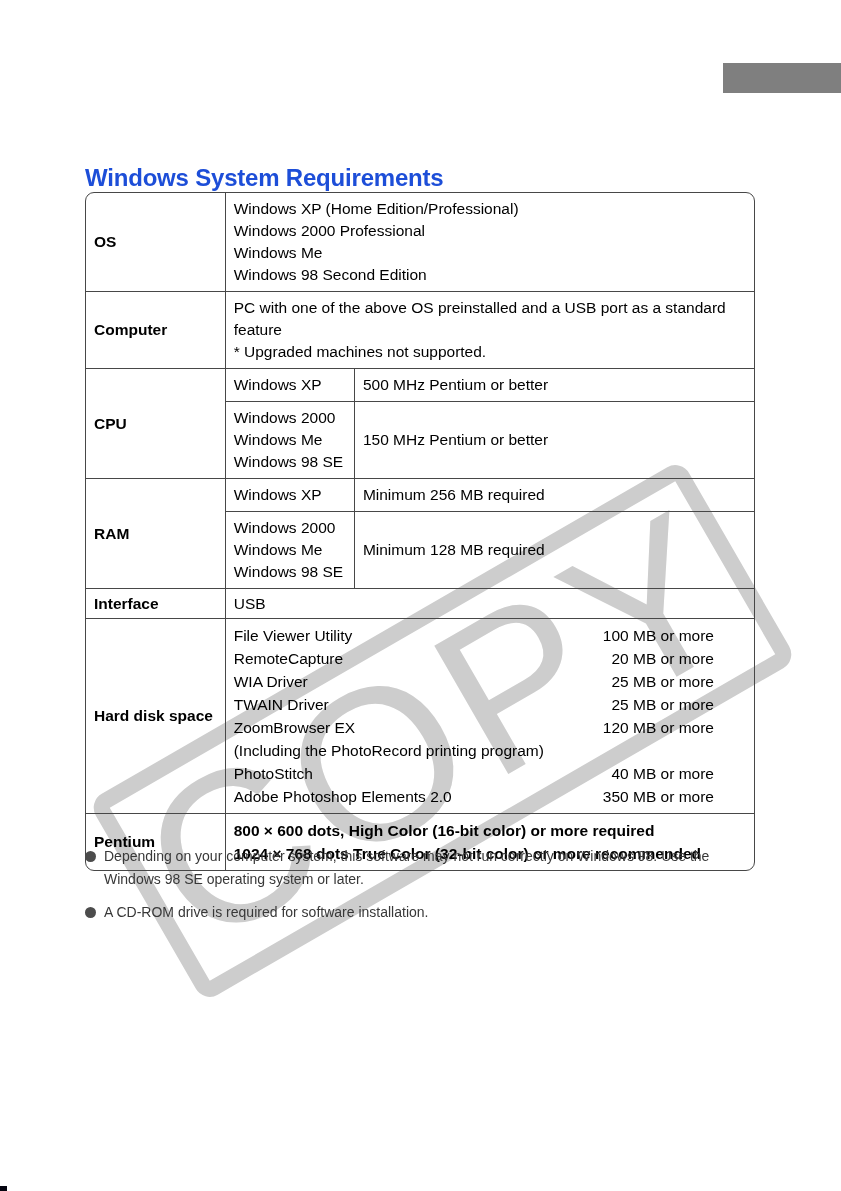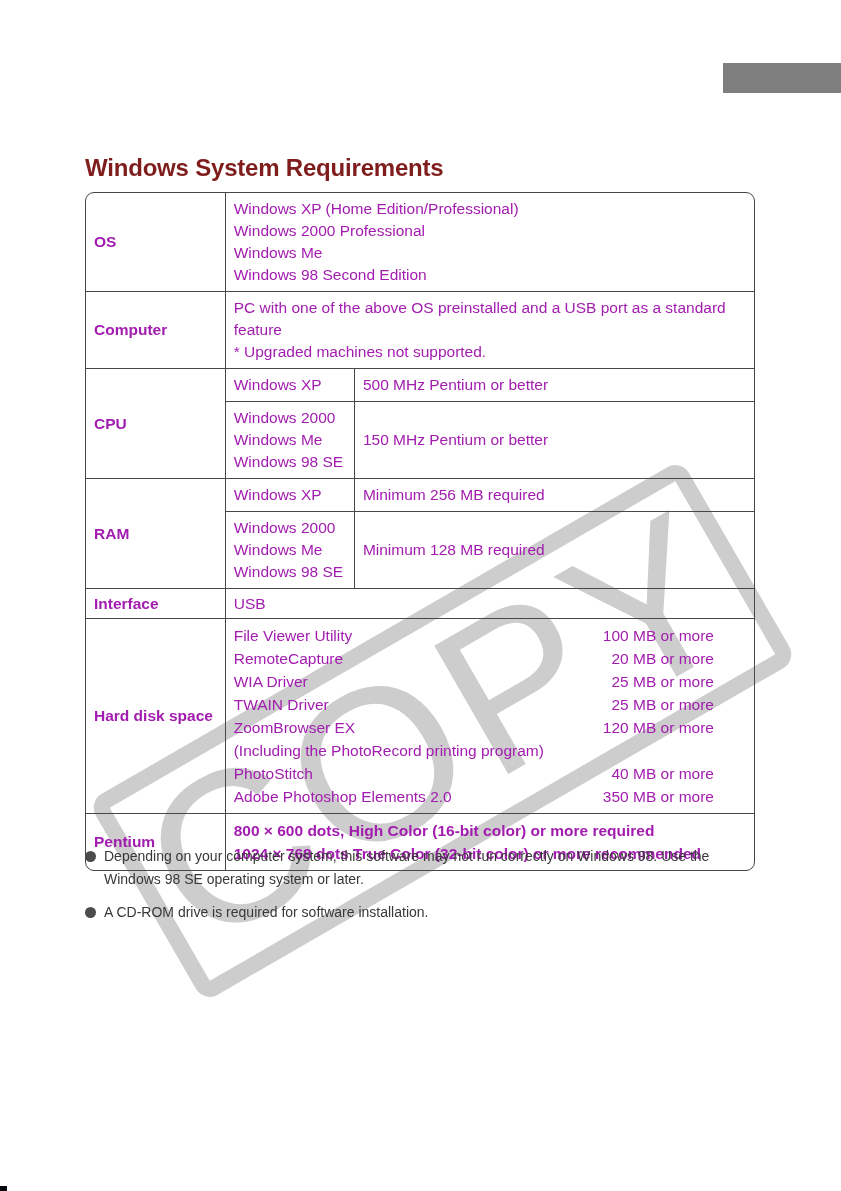--- a/index.html
+++ b/index.html
@@ -3,35 +3,35 @@
 <meta charset="utf-8">
 <style>
   html,body{margin:0;padding:0;background:#ffffff;}
   .page{
     position:relative;width:841px;height:1191px;background:#ffffff;overflow:hidden;
     font-family:"Liberation Sans","DejaVu Sans",sans-serif;color:#383838;
   }
   
   .section-tab{position:absolute;top:63px;right:0;width:118px;height:30px;background:#7f7f7f;z-index:2;}
   
-  .page-title{position:absolute;left:85px;top:138px;font-size:24px;font-weight:bold;color:#7f1d1d;letter-spacing:-0.2px;z-index:1;}
+  .page-title{position:absolute;left:85px;top:148px;font-size:24px;font-weight:bold;color:#1d4ed8;letter-spacing:-0.2px;z-index:1;}
   
   .stamp{
     position:absolute;left:100px;top:615px;width:685px;height:232px;box-sizing:border-box;
     border:16px solid #cdcdcd;border-radius:16px;transform:rotate(-30deg);
     display:flex;align-items:center;justify-content:center;z-index:0;
   }
   .stamp-text{font-size:215px;font-weight:400;color:#cdcdcd;letter-spacing:7px;line-height:1;margin-top:-10px;}
   
   .tblwrap{
     position:absolute;left:85px;top:192px;width:670px;box-sizing:border-box;
     border:1.5px solid #474747;border-radius:9px;overflow:hidden;z-index:1;background:transparent;
   }
   table.req{border-collapse:collapse;width:100%;table-layout:fixed;}
-  table.req td{border:1.5px solid #474747;font-size:15.5px;color:#a21caf;vertical-align:middle;padding:5px 8px;background:transparent;}
+  table.req td{border:1.5px solid #474747;font-size:15.5px;color:#000000;vertical-align:middle;padding:5px 8px;background:transparent;}
   table.req tr:first-child>td{border-top:none;}
   table.req tr:last-child>td{border-bottom:none;}
   table.req td.edge-l{border-left:none;}
   table.req td.edge-r{border-right:none;}
   td.lab{font-weight:bold;padding-left:9px;}
   .ln{line-height:22px;}
   .ln-w{line-height:23px;font-weight:bold;}
   tr.r-os{height:96px;}
   tr.r-comp{height:74px;}
   tr.r-cpu1{height:29px;}

